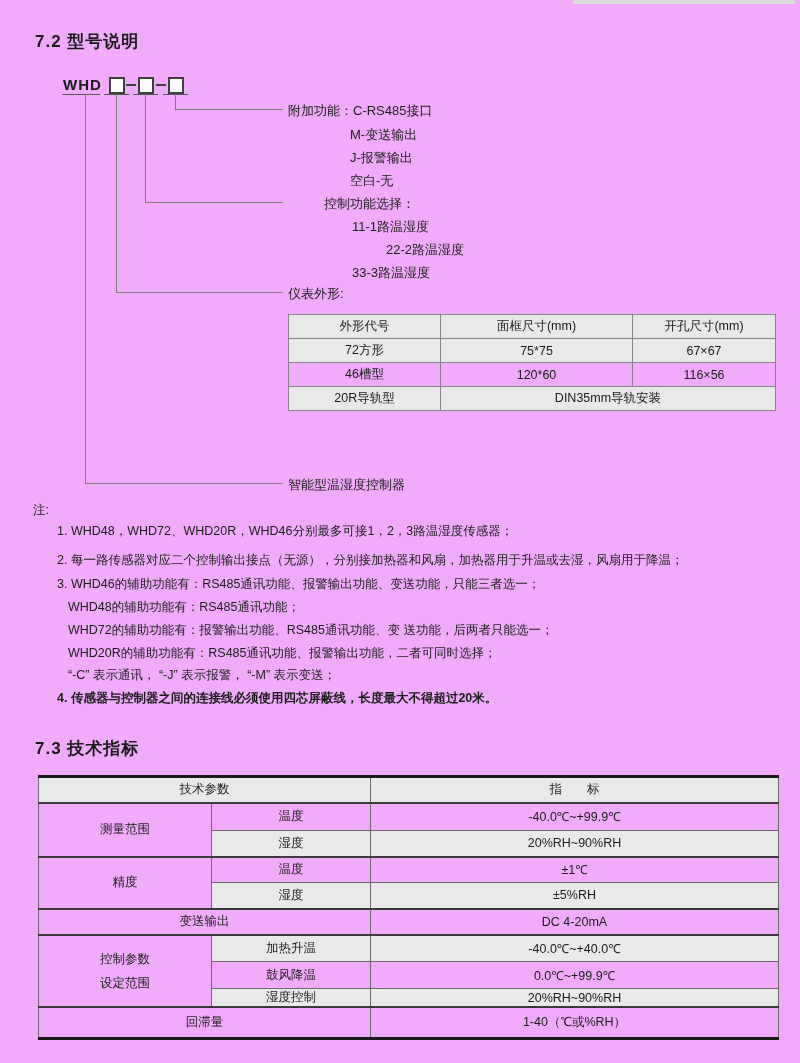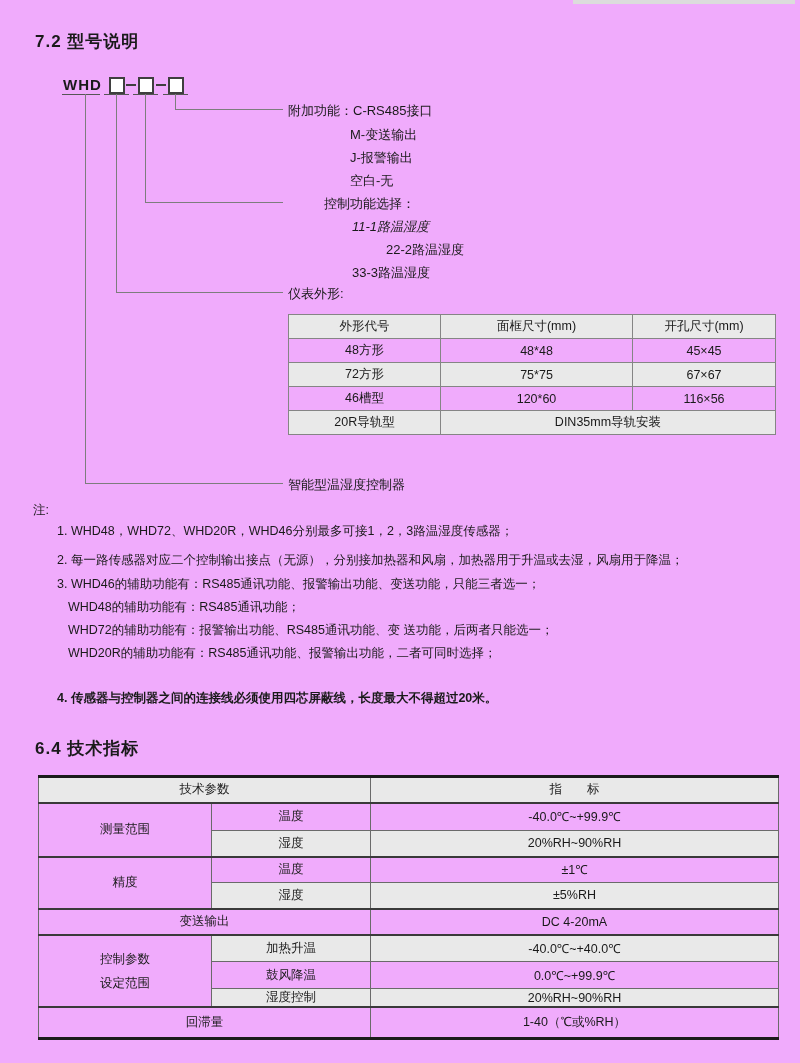--- a/index.html
+++ b/index.html
@@ -69,42 +69,37 @@
   <div class="hline" style="left:175px; top:109px; width:108px;"></div>
   <div class="hline" style="left:145px; top:202px; width:138px;"></div>
   <div class="hline" style="left:116px; top:292px; width:167px;"></div>
   <div class="hline" style="left:85px;  top:483px; width:198px;"></div>
 
   <div class="lbl" style="left:288px; top:102px;">附加功能：C-RS485接口</div>
   <div class="lbl" style="left:350px; top:126px;">M-变送输出</div>
   <div class="lbl" style="left:350px; top:149px;">J-报警输出</div>
   <div class="lbl" style="left:350px; top:172px;">空白-无</div>
   <div class="lbl" style="left:288px; top:195px;margin-left:36px;">控制功能选择：</div>
-  <div class="lbl" style="left:352px; top:218px;font-style:italic;">11-1路温湿度</div>
+  <div class="lbl" style="left:352px; top:218px;">11-1路温湿度</div>
   <div class="lbl" style="left:352px; top:241px;margin-left:34px;">22-2路温湿度</div>
   <div class="lbl" style="left:352px; top:264px;">33-3路温湿度</div>
   <div class="lbl" style="left:288px; top:285px;">仪表外形:</div>
   <div class="lbl" style="left:288px; top:476px;">智能型温湿度控制器</div>
 
   <table id="shape-table">
     <colgroup>
         <col style="width:152px">
         <col style="width:192px">
         <col style="width:143px">
       </colgroup>
     <tbody>
         <tr>
       <th class="sh">外形代号</th>
       <th class="sh">面框尺寸(mm)</th>
       <th class="sh">开孔尺寸(mm)</th>
-    </tr>
-    <tr>
-      <td>48方形</td>
-      <td>48*48</td>
-      <td>45×45</td>
     </tr>
     <tr>
       <td class="sh">72方形</td>
       <td class="sh">75*75</td>
       <td class="sh">67×67</td>
     </tr>
     <tr>
       <td>46槽型</td>
       <td>120*60</td>
       <td>116×56</td>
@@ -116,23 +111,24 @@
   </tbody>
     </table>
 
   <div class="note" style="left:33px; top:502px;">注:</div>
   <div class="note" style="left:57px; top:523px;">1. WHD48，WHD72、WHD20R，WHD46分别最多可接1，2，3路温湿度传感器；</div>
   <div class="note" style="left:57px; top:552px;">2. 每一路传感器对应二个控制输出接点（无源），分别接加热器和风扇，加热器用于升温或去湿，风扇用于降温；</div>
   <div class="note" style="left:57px; top:576px;">3. WHD46的辅助功能有：RS485通讯功能、报警输出功能、变送功能，只能三者选一；</div>
   <div class="note" style="left:68px; top:599px;">WHD48的辅助功能有：RS485通讯功能；</div>
   <div class="note" style="left:68px; top:622px;">WHD72的辅助功能有：报警输出功能、RS485通讯功能、变 送功能，后两者只能选一；</div>
   <div class="note" style="left:68px; top:645px;">WHD20R的辅助功能有：RS485通讯功能、报警输出功能，二者可同时选择；</div>
+  <div class="note" style="left:68px; top:667px;">“-C” 表示通讯， “-J” 表示报警， “-M” 表示变送；</div>
   <div class="note" style="left:57px; top:690px;font-weight:bold;">4. 传感器与控制器之间的连接线必须使用四芯屏蔽线，长度最大不得超过20米。</div>
 
-  <div class="h1" style="left:35px; top:737px;">6.4 技术指标</div>
+  <div class="h1" style="left:35px; top:737px;">7.3 技术指标</div>
 
   <table id="tech-table">
     <colgroup>
         <col style="width:173px">
         <col style="width:159px">
         <col style="width:408px">
       </colgroup>
     <tbody>
         <tr style="height:26px">
       <th class="sh" colspan="2">技术参数</th>

